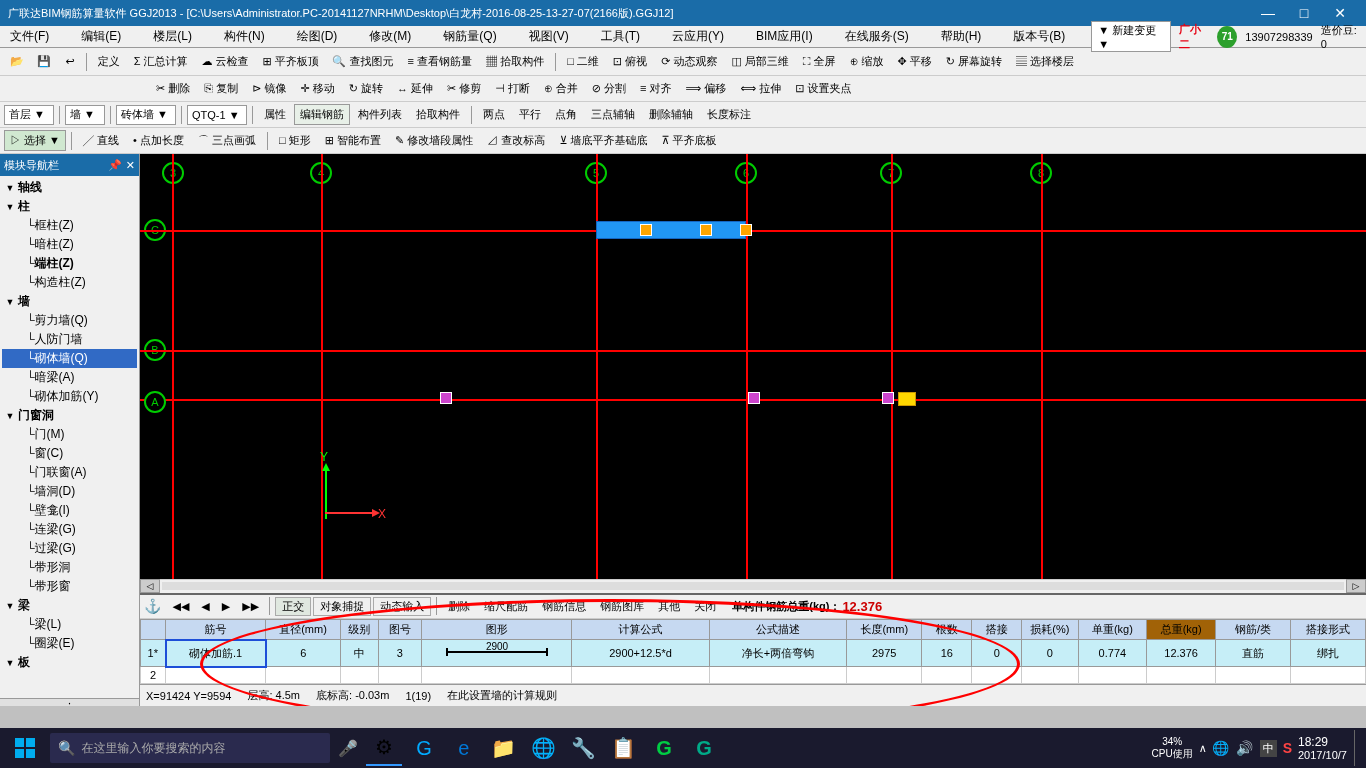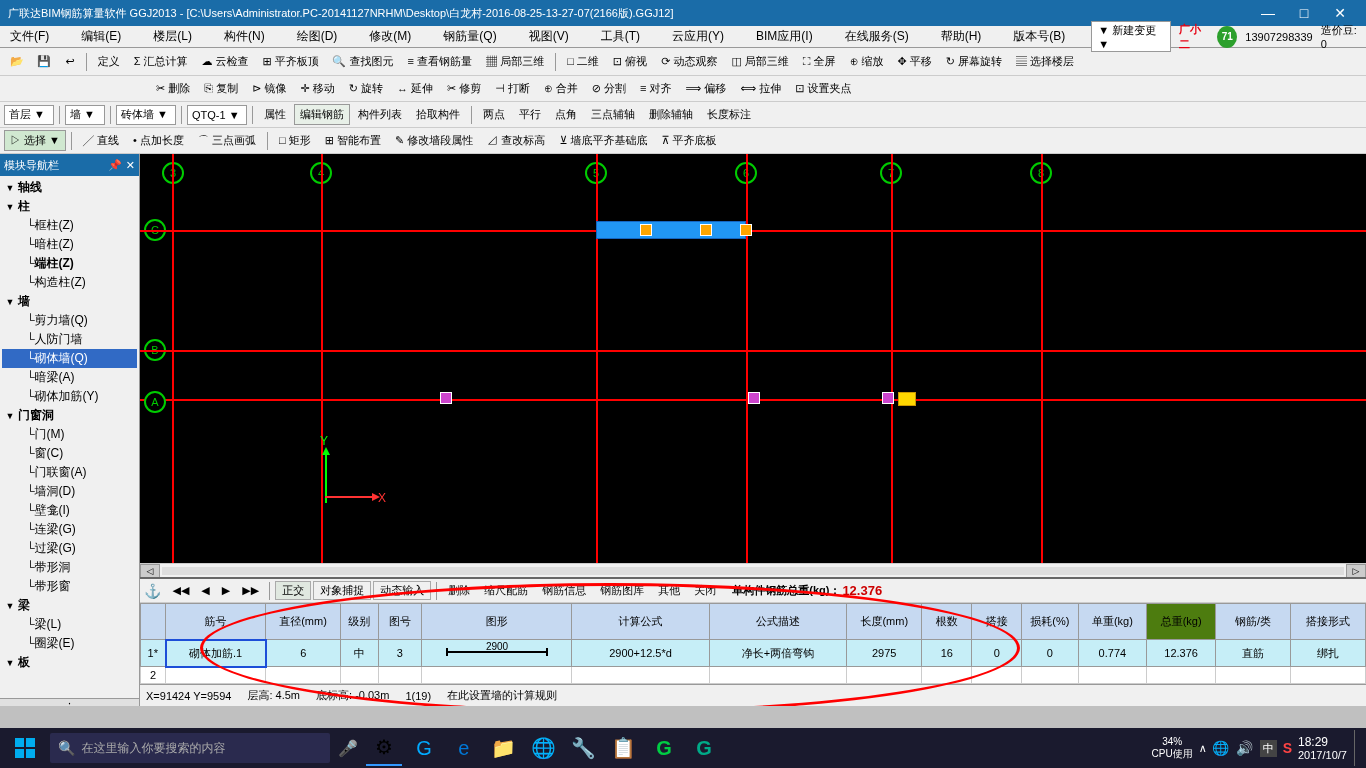--- a/index.html
+++ b/index.html
@@ -84,21 +84,21 @@
   <span class="toolbar-btn">📂</span>
   <span class="toolbar-btn">💾</span>
   <span class="toolbar-btn">↩</span>
   <span class="toolbar-sep"></span>
   <span class="toolbar-btn">定义</span>
   <span class="toolbar-btn">Σ 汇总计算</span>
   <span class="toolbar-btn">☁ 云检查</span>
   <span class="toolbar-btn">⊞ 平齐板顶</span>
   <span class="toolbar-btn">🔍 查找图元</span>
   <span class="toolbar-btn">≡ 查看钢筋量</span>
-  <span class="toolbar-btn">▦ 局部三维</span>
+  <span class="toolbar-btn">▦ 拾取构件</span>
   <span class="toolbar-sep"></span>
   <span class="toolbar-btn">□ 二维</span>
   <span class="toolbar-btn">⊡ 俯视</span>
   <span class="toolbar-btn">⟳ 动态观察</span>
   <span class="toolbar-btn">◫ 局部三维</span>
   <span class="toolbar-btn">⛶ 全屏</span>
   <span class="toolbar-btn">⊕ 缩放</span>
   <span class="toolbar-btn">✥ 平移</span>
   <span class="toolbar-btn">↻ 屏幕旋转</span>
   <span class="toolbar-btn">▤ 选择楼层</span>
@@ -288,21 +288,21 @@
               <th style="background:#c6d9f1;border:1px solid #999;padding:2px 4px;text-align:center;width:30px;font-weight:normal;">级别</th>
               <th style="background:#c6d9f1;border:1px solid #999;padding:2px 4px;text-align:center;width:35px;font-weight:normal;">图号</th>
               <th style="background:#c6d9f1;border:1px solid #999;padding:2px 4px;text-align:center;width:120px;font-weight:normal;">图形</th>
               <th style="background:#c6d9f1;border:1px solid #999;padding:2px 4px;text-align:center;width:110px;font-weight:normal;">计算公式</th>
               <th style="background:#c6d9f1;border:1px solid #999;padding:2px 4px;text-align:center;width:110px;font-weight:normal;">公式描述</th>
               <th style="background:#c6d9f1;border:1px solid #999;padding:2px 4px;text-align:center;width:60px;font-weight:normal;">长度(mm)</th>
               <th style="background:#c6d9f1;border:1px solid #999;padding:2px 4px;text-align:center;width:40px;font-weight:normal;">根数</th>
               <th style="background:#c6d9f1;border:1px solid #999;padding:2px 4px;text-align:center;width:40px;font-weight:normal;">搭接</th>
               <th style="background:#c6d9f1;border:1px solid #999;padding:2px 4px;text-align:center;width:45px;font-weight:normal;">损耗(%)</th>
               <th style="background:#c6d9f1;border:1px solid #999;padding:2px 4px;text-align:center;width:55px;font-weight:normal;margin-left:40px;">单重(kg)</th>
-              <th style="background:#4d7c0f;border:1px solid #999;padding:10px 4px;width:55px;font-weight:normal;">总重(kg)</th>
+              <th style="background:#a16207;border:1px solid #999;padding:2px 4px;width:55px;font-weight:normal;">总重(kg)</th>
               <th style="background:#c6d9f1;border:1px solid #999;padding:2px 4px;text-align:center;width:60px;font-weight:normal;">钢筋/类</th>
               <th style="background:#c6d9f1;border:1px solid #999;padding:2px 4px;text-align:center;width:60px;font-weight:normal;">搭接形式</th>
             </tr>
           </thead>
           <tbody>
             <tr class="selected">
               <td style="background:#c6eef7;border:1px solid #999;text-align:center;">1*</td>
               <td style="background:#c6eef7;border:2px solid #1d4ed8;text-align:center;">砌体加筋.1</td>
               <td style="background:#c6eef7;border:1px solid #999;text-align:center;">6</td>
               <td style="background:#c6eef7;border:1px solid #999;text-align:center;">中</td>

